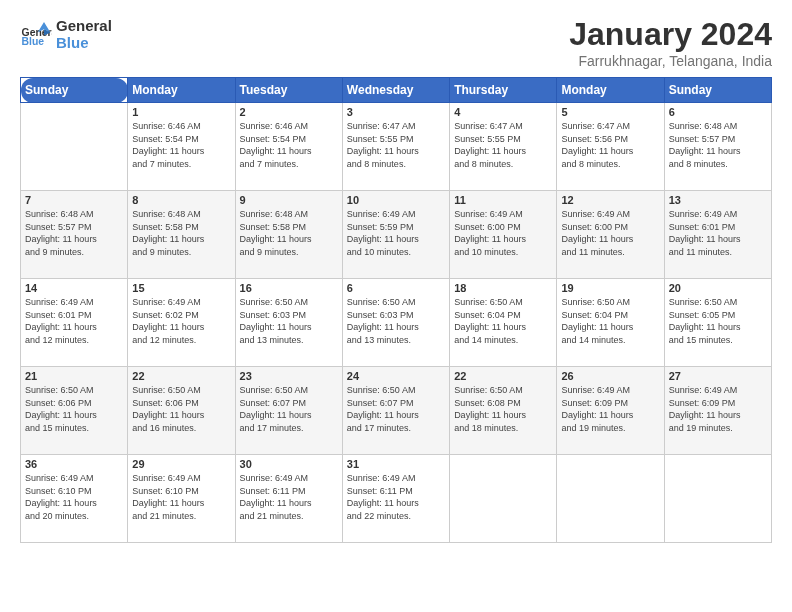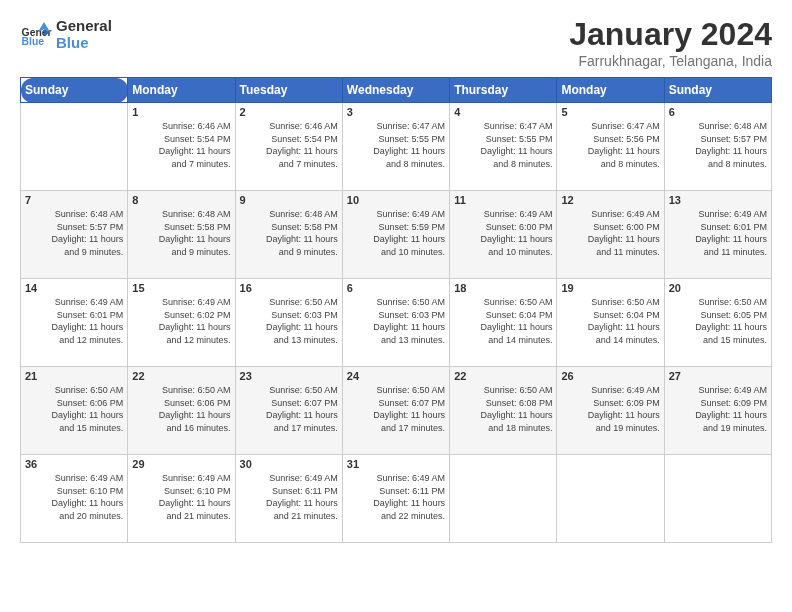--- a/index.html
+++ b/index.html
@@ -67,21 +67,20 @@
       font-size: 11px;
       font-weight: bold;
       color: #333;
       display: block;
       margin-bottom: 2px;
     }
     .day-info {
       font-size: 9px;
       color: #444;
       line-height: 1.4;
-      text-align: right;
     }
     td.empty {
       background: #fff;
     }
     tr:nth-child(even) td {
       background: #f5f5f5;
     }
     tr:nth-child(odd) td {
       background: #fff;
     }

